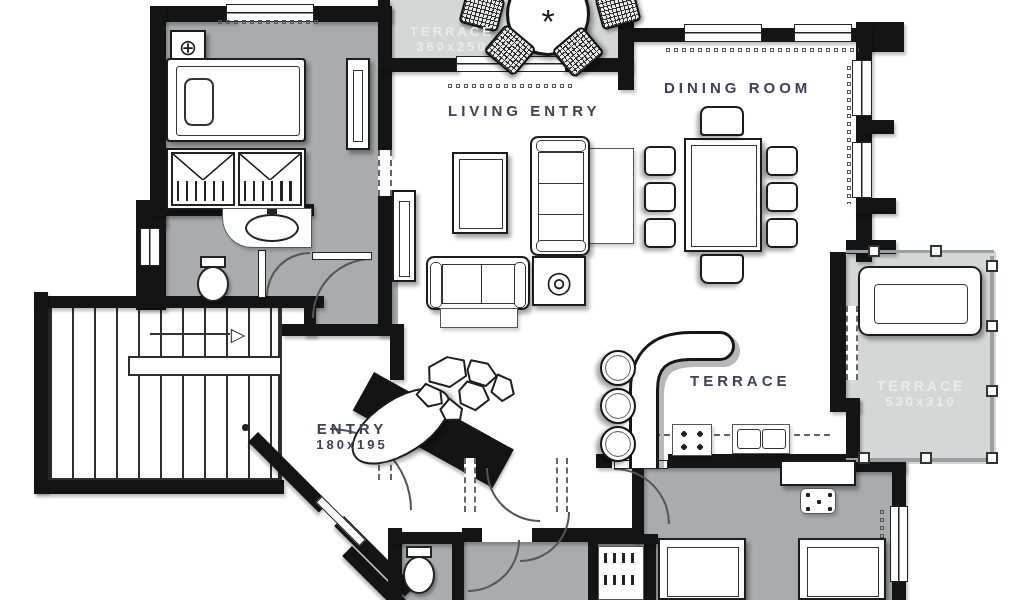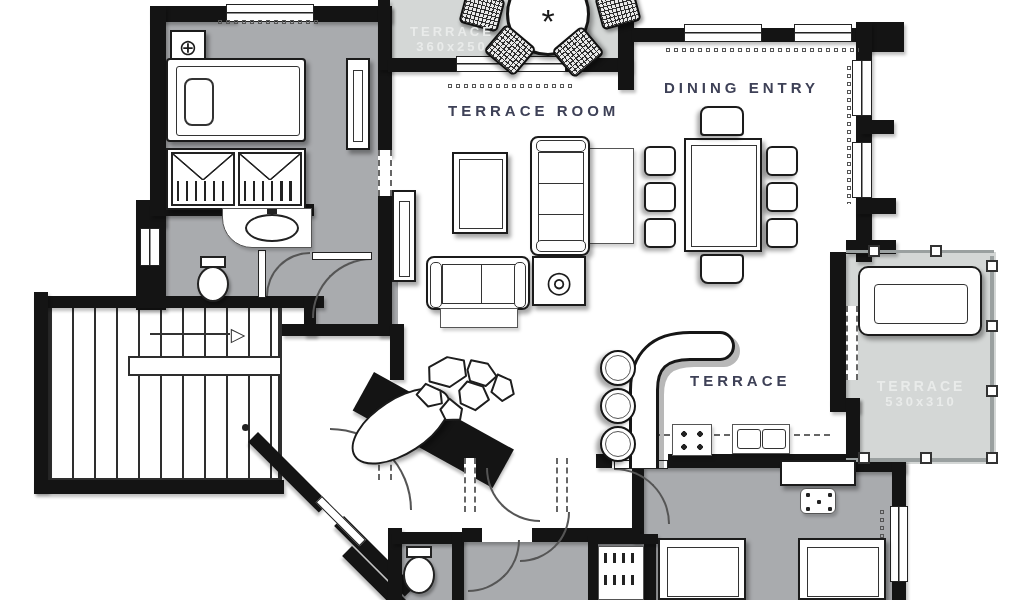--- a/index.html
+++ b/index.html
@@ -276,26 +276,30 @@
   <div class="a" style="left:400px;top:546px;width:38px;height:50px">
     <div class="a" style="left:6px;top:0;width:26px;height:12px;background:#fff;border:2px solid #222"></div>
     <div class="a" style="left:3px;top:10px;width:32px;height:38px;background:#fff;border:2px solid #222;border-radius:50%;box-shadow:2px 3px 3px rgba(0,0,0,.3)"></div>
   </div>
 
   <div class="a lbl light center" style="left:400px;top:24px;width:104px;font-size:13px;letter-spacing:3px">
     <span class="blk">TERRACE</span>
     <span class="blk sz">360x250</span>
   </div>
   <div class="a lbl" style="left:448px;top:102px">
-    <span>TERRACE ROOM</span>
+    <span>LIVING ENTRY</span>
   </div>
   <div class="a lbl" style="left:664px;top:79px">
-    <span>DINING ENTRY</span>
+    <span>DINING ROOM</span>
   </div>
   <div class="a lbl" style="left:690px;top:372px">
     <span>TERRACE</span>
+  </div>
+  <div class="a lbl center" style="left:300px;top:420px;width:104px">
+    <span class="blk">ENTRY</span>
+    <span class="blk sz">180x195</span>
   </div>
   <div class="a lbl light center" style="left:856px;top:378px;width:130px;font-size:14px;letter-spacing:3px">
     <span class="blk">TERRACE</span>
     <span class="blk sz">530x310</span>
   </div>
 
 </div>
 
 </body></html>

